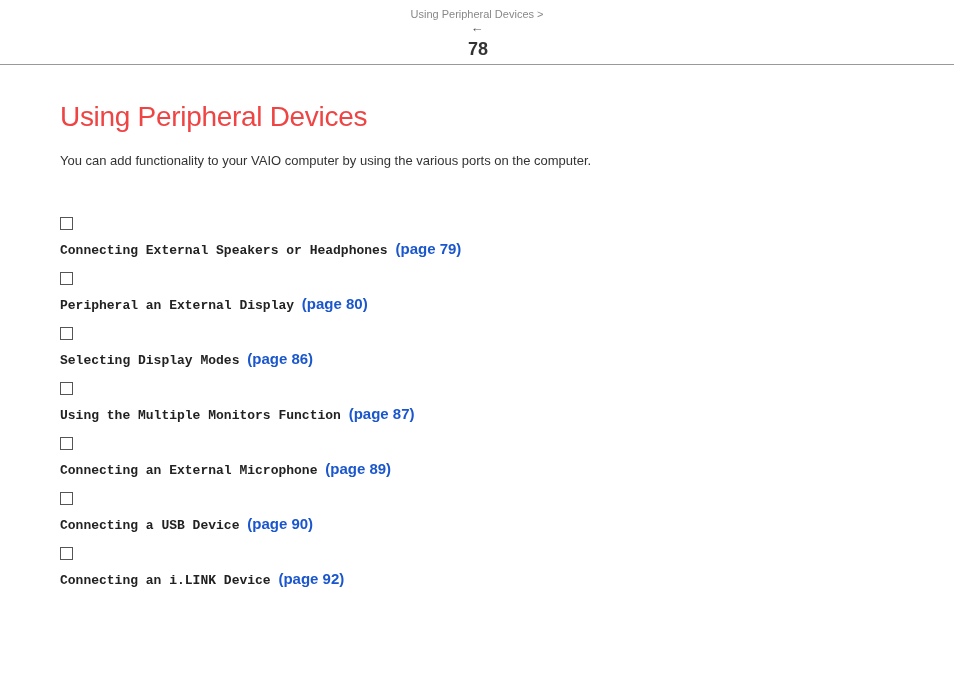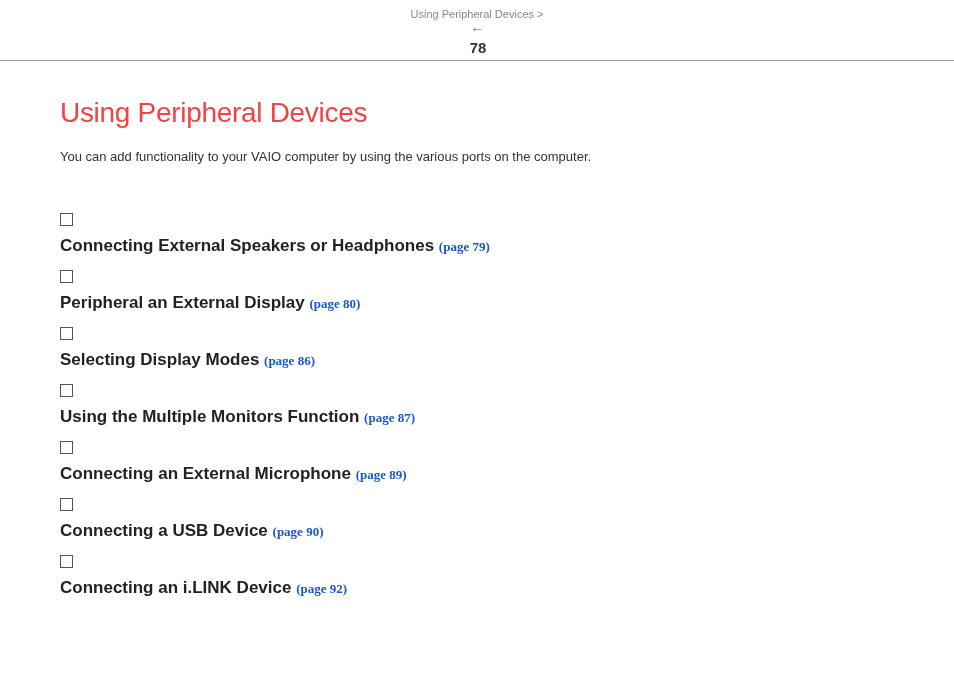--- a/index.html
+++ b/index.html
@@ -38,21 +38,21 @@
       align-items: center;
       gap: 4px;
     }
 
     .page-arrow {
       font-size: 13px;
       color: #555555;
     }
 
     .page-num {
-      font-size: 15px;
+      font-size: 18px;
       font-weight: bold;
       color: #333333;
       margin-left: 2px;
     }
 
     .content-area {
       padding: 36px 60px 40px 60px;
     }
 
     .page-title {
@@ -86,32 +86,32 @@
     .toc-checkbox {
       width: 13px;
       height: 13px;
       border: 1px solid #555555;
       background: #ffffff;
       flex-shrink: 0;
       margin-top: 2px;
     }
 
     .toc-label {
-      font-size: 17px;
+      font-size: 13px;
       font-weight: bold;
       color: #222222;
+      font-family: Liberation Mono, monospace;
     }
 
     .toc-link {
-      font-size: 13px;
+      font-size: 15px;
       font-weight: bold;
       color: #1a56cc;
       text-decoration: none;
       cursor: pointer;
-      font-family: Liberation Serif, serif;
     }
   </style>
 </head>
 <body>
 
 <div class="header-bar">
   <span class="breadcrumb-text">Using Peripheral Devices &gt;</span>
   <div class="page-number-container">
     <span class="page-arrow">←</span>
     <span class="page-num">78</span>

